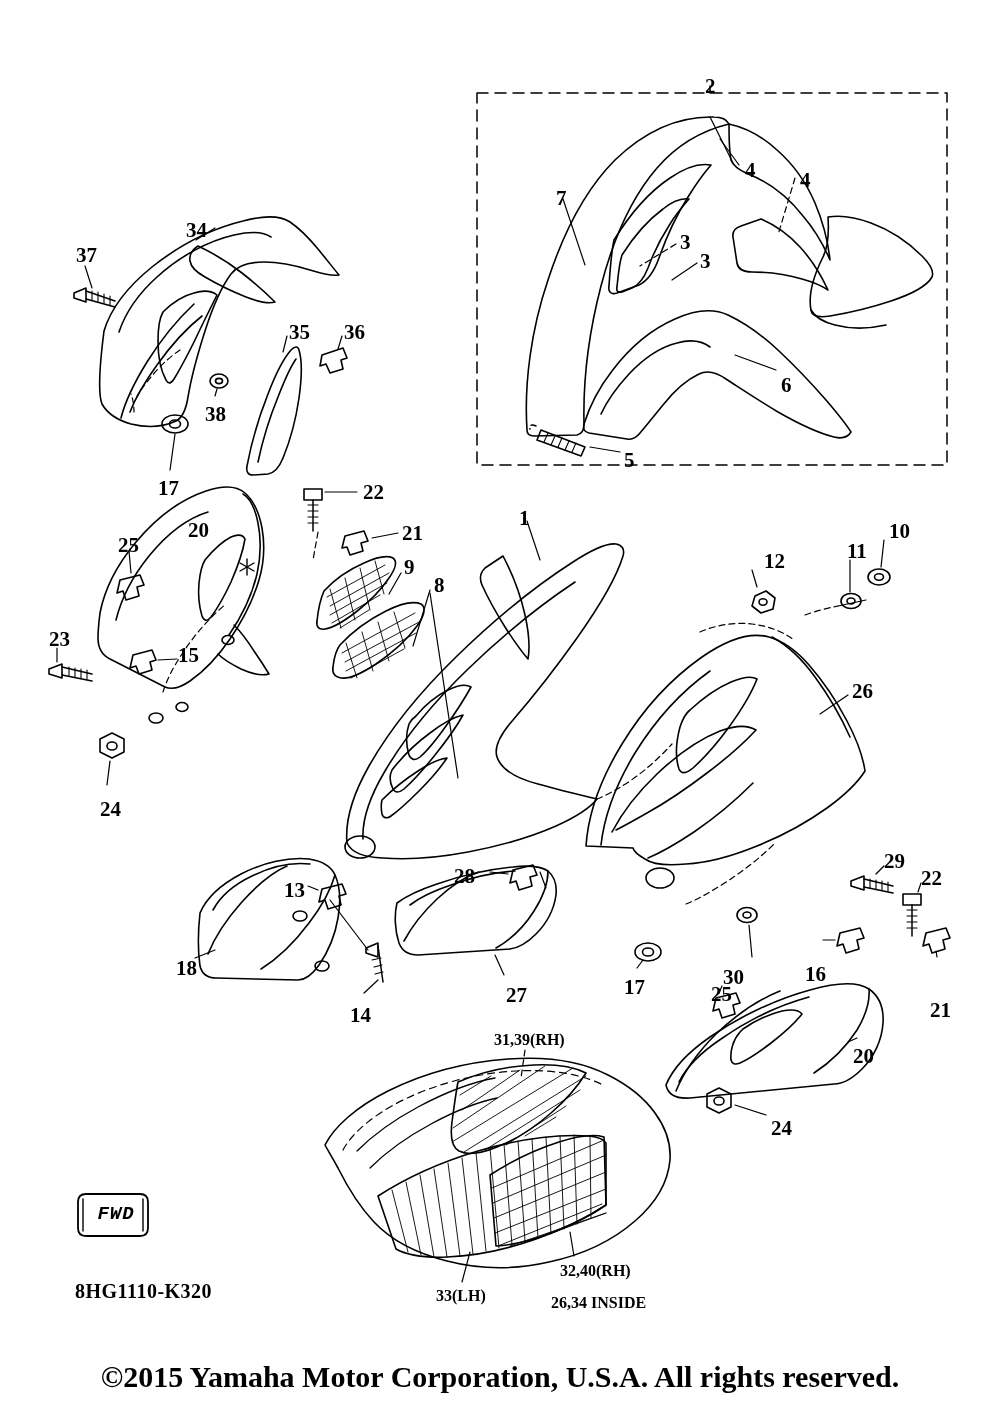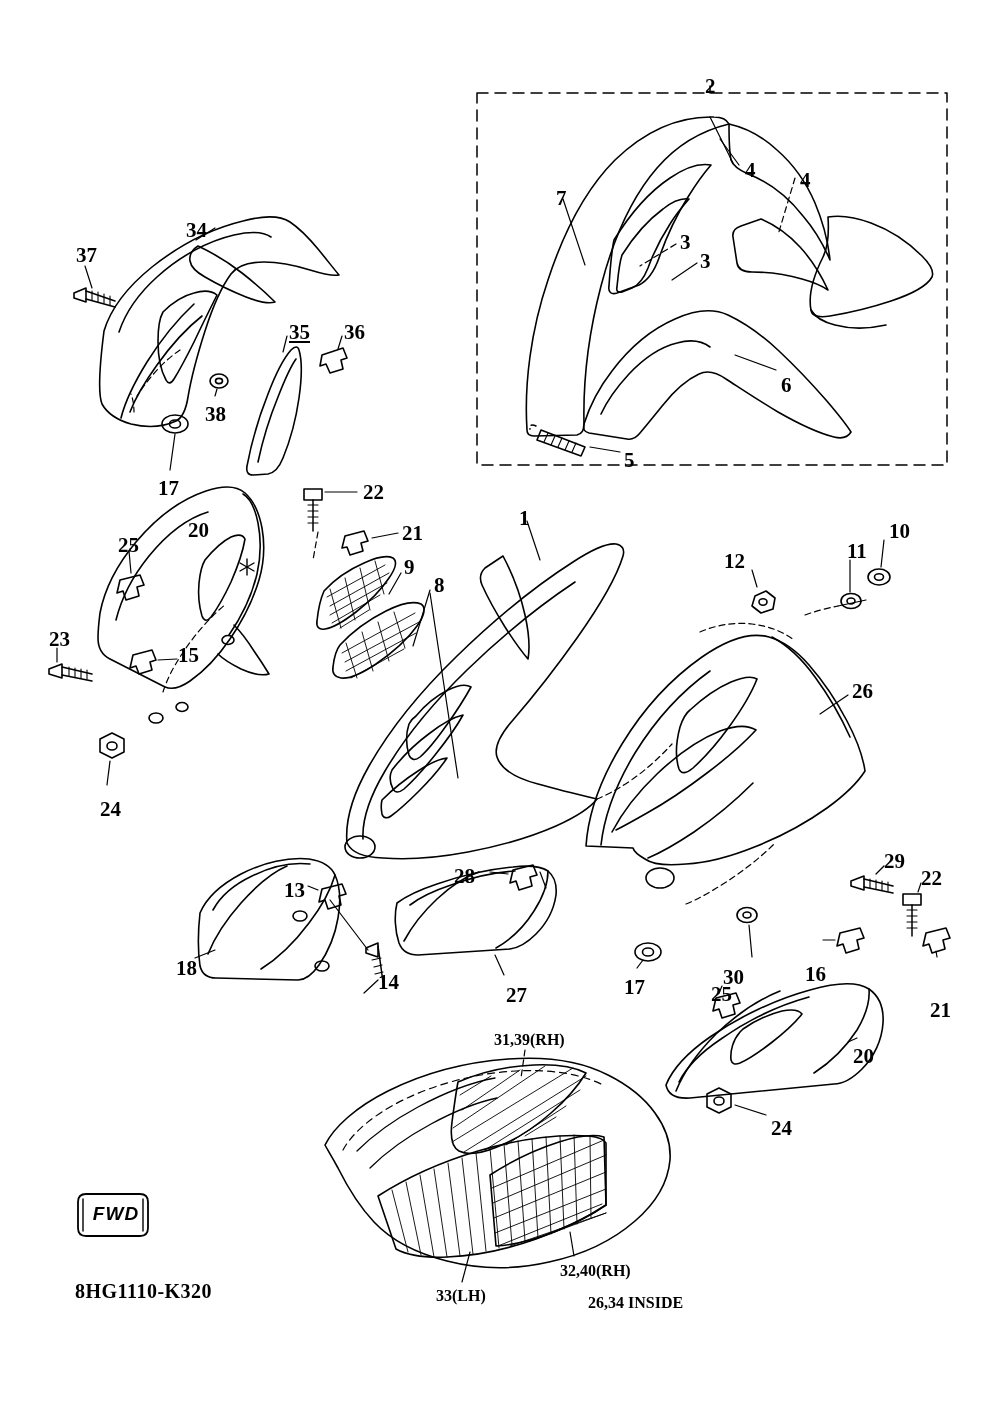--- a/index.html
+++ b/index.html
@@ -57,21 +57,21 @@
     top: 1192px;
     width: 64px;
     height: 46px;
   }
   #fwd-badge .fwd-text {
     position: absolute;
     left: 0;
     top: 11px;
     width: 64px;
     text-align: center;
-    font-family: Liberation Sans, sans-serif;
+    font-family: Liberation Mono, monospace;
     font-size: 19px;
     font-weight: 700;
     font-style: italic;
     letter-spacing: 1px;
   }
   #copyright {
     position: absolute;
     left: 0;
     top: 1360px;
     width: 1000px;
@@ -450,54 +450,55 @@
       <div class="callout" style="left: 705px; top: 76px;">2</div>
       <div class="callout" style="left: 745px; top: 160px;">4</div>
       <div class="callout" style="left: 800px; top: 170px;">4</div>
       <div class="callout" style="left: 556px; top: 188px;">7</div>
       <div class="callout" style="left: 680px; top: 232px;">3</div>
       <div class="callout" style="left: 700px; top: 251px;">3</div>
       <div class="callout" style="left: 781px; top: 375px;">6</div>
       <div class="callout" style="left: 624px; top: 450px;">5</div>
       <div class="callout" style="left: 186px; top: 220px;">34</div>
       <div class="callout" style="left: 76px; top: 245px;">37</div>
-      <div class="callout" style="left: 289px; top: 322px; text-decoration: underline;">35</div>
+      <div class="callout" style="left: 289px; top: 322px;">35</div>
       <div class="callout" style="left: 344px; top: 322px;">36</div>
       <div class="callout" style="left: 205px; top: 404px;">38</div>
       <div class="callout" style="left: 158px; top: 478px;">17</div>
       <div class="callout" style="left: 363px; top: 482px;">22</div>
       <div class="callout" style="left: 188px; top: 520px;">20</div>
       <div class="callout" style="left: 118px; top: 535px;">25</div>
       <div class="callout" style="left: 402px; top: 523px;">21</div>
       <div class="callout" style="left: 519px; top: 508px;">1</div>
       <div class="callout" style="left: 404px; top: 557px;">9</div>
       <div class="callout" style="left: 434px; top: 575px;">8</div>
-      <div class="callout" style="left: 724px; top: 551px;">12</div>
+      <div class="callout" style="left: 764px; top: 551px;">12</div>
       <div class="callout" style="left: 847px; top: 541px;">11</div>
       <div class="callout" style="left: 889px; top: 521px;">10</div>
       <div class="callout" style="left: 178px; top: 645px;">15</div>
       <div class="callout" style="left: 49px; top: 629px;">23</div>
       <div class="callout" style="left: 852px; top: 681px;">26</div>
       <div class="callout" style="left: 100px; top: 799px;">24</div>
       <div class="callout" style="left: 454px; top: 866px;">28</div>
       <div class="callout" style="left: 884px; top: 851px;">29</div>
       <div class="callout" style="left: 921px; top: 868px;">22</div>
       <div class="callout" style="left: 284px; top: 880px;">13</div>
       <div class="callout" style="left: 805px; top: 964px;">16</div>
       <div class="callout" style="left: 723px; top: 967px;">30</div>
       <div class="callout" style="left: 711px; top: 984px;">25</div>
       <div class="callout" style="left: 624px; top: 977px;">17</div>
       <div class="callout" style="left: 176px; top: 958px; text-align: right;">18</div>
       <div class="callout" style="left: 506px; top: 985px;">27</div>
       <div class="callout" style="left: 930px; top: 1000px;">21</div>
-      <div class="callout" style="left: 350px; top: 972px; margin-left: 28px;">14</div>
+      <div class="callout" style="left: 350px; top: 1005px;">14</div>
       <div class="callout" style="left: 853px; top: 1046px;">20</div>
       <div class="callout" style="left: 771px; top: 1118px;">24</div>
     </div>
   <div id="note-layer">
       <div class="note" style="left: 494px; top: 1031px;">31,39(RH)</div>
       <div class="note" style="left: 436px; top: 1287px;">33(LH)</div>
       <div class="note" style="left: 560px; top: 1262px;">32,40(RH)</div>
-      <div class="note" style="left: 551px; top: 1294px; margin-left: 37px;">26,34 INSIDE</div>
+      <div class="note" style="left: 551px; top: 1294px;">26,34 INSIDE</div>
     </div>
 
+  <div id="copyright">©2015 Yamaha Motor Corporation, U.S.A. All rights reserved.</div>
 
 </div>
 
 </body></html>

